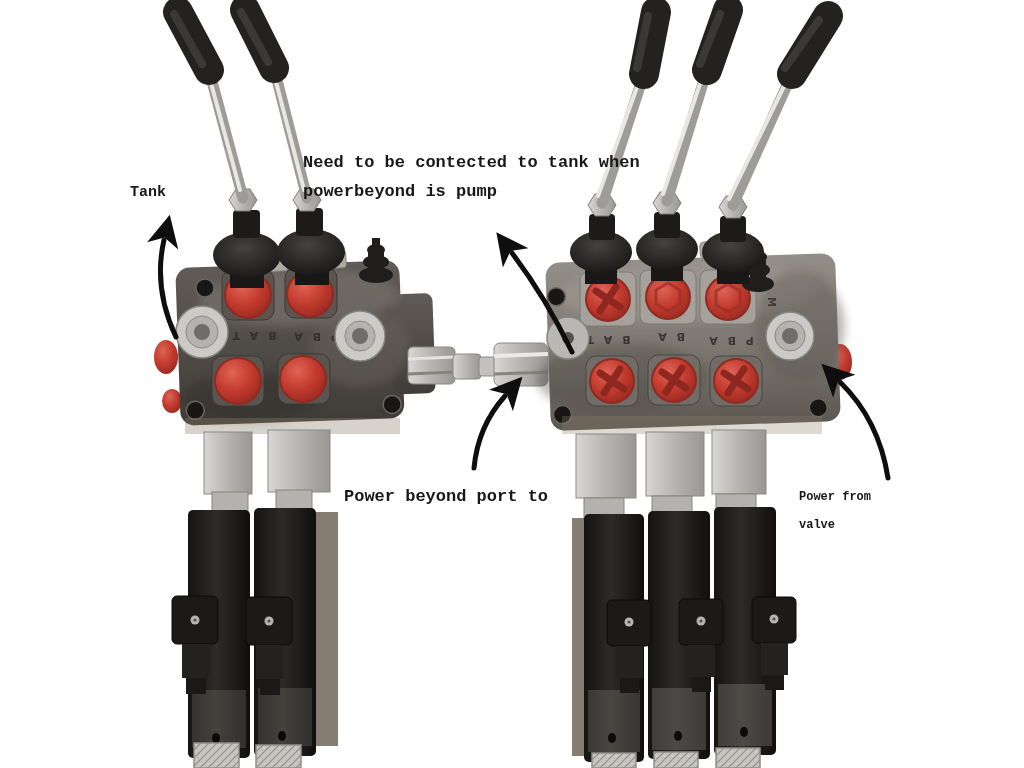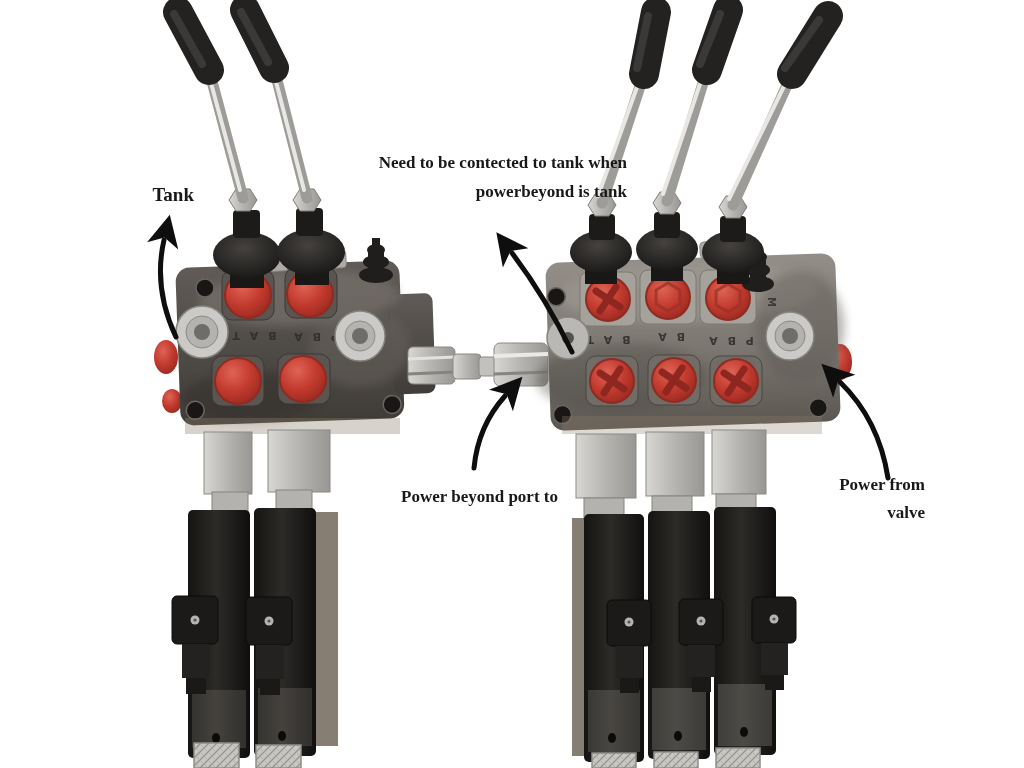--- a/index.html
+++ b/index.html
@@ -1,25 +1,25 @@
 <!DOCTYPE html>
 <html style="--bg: #ffffff; --ink: #181818; --arrow: #0e0e0e; --red: #c23a2e; --bodyDark: #4e4a46; --bodyLight: #8a857e; --chrome: #c9c8c4; --silver: #c7c6c2; --solenoid: #1e1c1a; --marking: #2e2b28;"><head>
 <meta charset="utf-8">
 <style>
   html,body{margin:0;padding:0;background:var(--bg,#fff);}
   #stage{position:relative;width:1024px;height:768px;overflow:hidden;background:var(--bg,#fff);
          font-family:"Liberation Sans", sans-serif;}
   #stage svg{position:absolute;left:0;top:0;}
-  .ann{position:absolute;color:var(--ink,#181818);font-weight:700;text-align:right;
-       font-family:Liberation Serif, serif;}
+  .ann{position:absolute;color:var(--ink,#181818);font-weight:700;text-align:left;
+       font-family:Liberation Mono, monospace;}
   .ann div{white-space:nowrap;}
-  .ann-tank{left:116px;top:184px;width:78px;font-size:19px;}
+  .ann-tank{left:130px;top:184px;width:78px;font-size:15px;}
   .ann-conn{left:303px;top:148px;width:324px;font-size:17px;line-height:29px;}
   .ann-pb{left:344px;top:483px;width:214px;font-size:17px;line-height:27px;}
-  .ann-pump{left:799px;top:471px;width:126px;font-size:17px;line-height:28px;}
+  .ann-pump{left:799px;top:483px;width:126px;font-size:12px;line-height:28px;}
   .arrow{stroke:var(--arrow,#0e0e0e);stroke-width:5;fill:none;stroke-linecap:round;}
   #ah path{fill:var(--arrow,#0e0e0e);}
   .marking{fill:var(--marking,#2e2b28);font-family:"DejaVu Sans", sans-serif;font-weight:700;
            font-size:11px;letter-spacing:3px;text-anchor:middle;opacity:.85;}
   .marking-s{fill:var(--marking,#2e2b28);font-family:"DejaVu Sans", sans-serif;font-weight:700;
            font-size:10px;text-anchor:middle;opacity:.8;}
   .grip{stroke:#232221;stroke-width:30;stroke-linecap:round;}
   .griphl{stroke:#403f3d;stroke-width:8;stroke-linecap:round;opacity:.8;}
   .shaft{stroke:#9d9c98;stroke-width:11;stroke-linecap:round;}
   .shafthl{stroke:#e8e7e3;stroke-width:4;stroke-linecap:round;}
@@ -367,21 +367,21 @@
   <path class="arrow" d="M572,352 Q546,298 512,253" marker-end="url(#ah)"></path>
   <path class="arrow" d="M474,468 Q478,426 505,396" marker-end="url(#ah)"></path>
   <path class="arrow" d="M888,478 Q879,420 840,382" marker-end="url(#ah)"></path>
 </svg>
 
 <div class="ann ann-tank">
   <div>Tank</div>
 </div>
 <div class="ann ann-conn">
   <div>Need to be contected to tank when</div>
-  <div>powerbeyond is tank</div>
+  <div>powerbeyond is pump</div>
 </div>
 <div class="ann ann-pb">
   <div>Power beyond port to</div>
 </div>
 <div class="ann ann-pump">
   <div>Power from</div>
   <div>valve</div>
 </div>
 
 </div>

